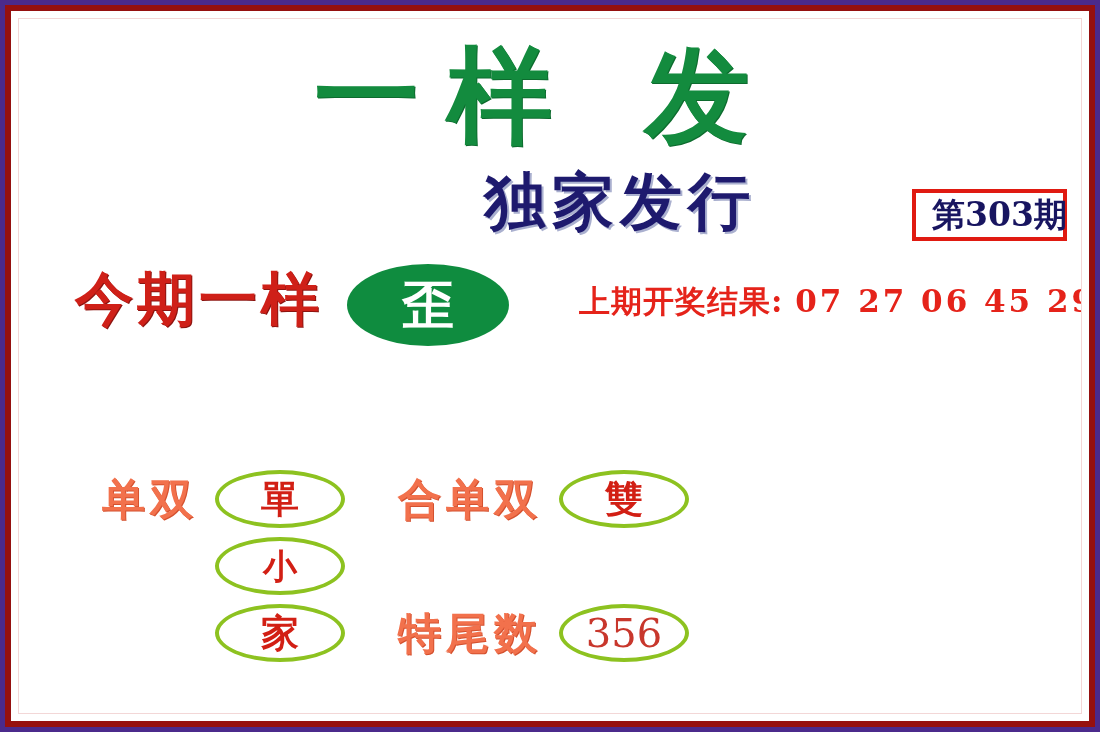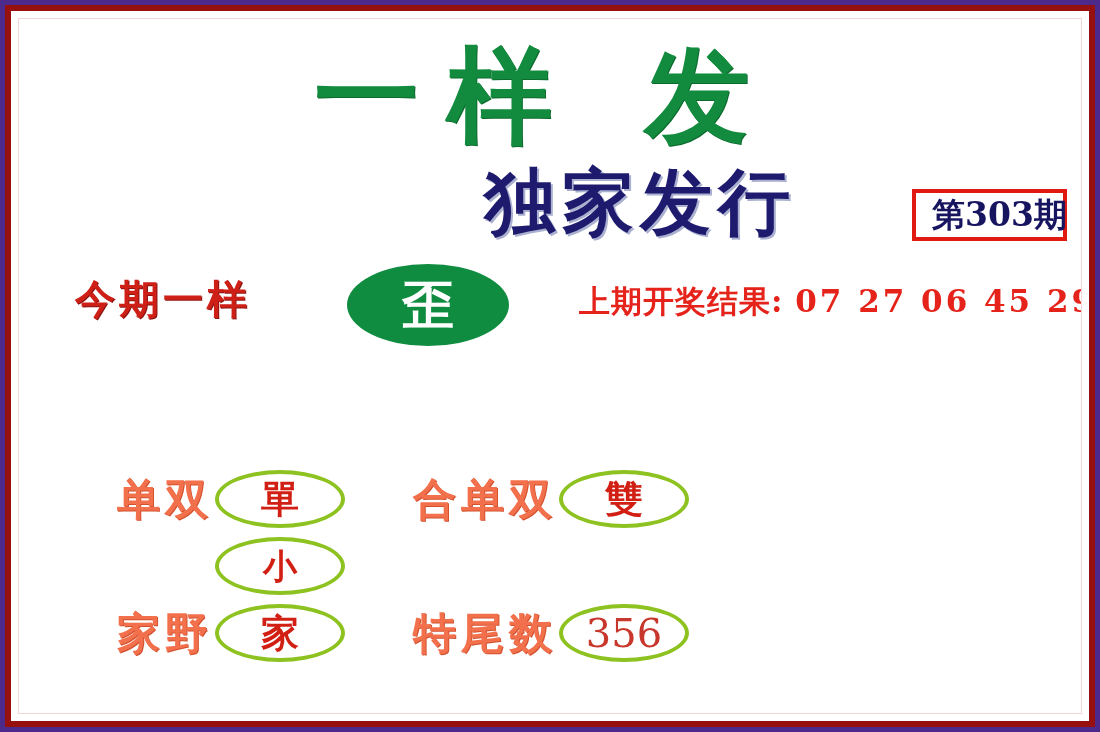--- a/index.html
+++ b/index.html
@@ -65,21 +65,21 @@
     white-space: nowrap;
     text-shadow: 1px 1px 0 #0d6b2e;
   }
 
   
   .sub-title {
     position: absolute;
     left: 465px;
     top: 150px;
     font-family: "DejaVu Serif", serif;
-    font-size: 72px;
+    font-size: 62px;
     line-height: 66px;
     font-weight: bold;
     color: #1e1a6e;
     letter-spacing: 6px;
     white-space: nowrap;
     text-shadow: 2px 2px 0 #aab0cf;
   }
 
   
   .issue-box {
@@ -118,21 +118,21 @@
     letter-spacing: 1px;
   }
   .last-draw .nums { letter-spacing: 3px; }
 
   
   .today-label {
     position: absolute;
     left: 56px;
     top: 252px;
     font-family: "DejaVu Sans", sans-serif;
-    font-size: 40px;
+    font-size: 58px;
     line-height: 56px;
     font-weight: bold;
     color: #cf2018;
     letter-spacing: 4px;
     white-space: nowrap;
     text-shadow: 1px 1px 0 #8c1410;
   }
   .today-oval {
     position: absolute;
     left: 328px;
@@ -171,20 +171,21 @@
   .col-3 { left: 700px; width: 335px; }
 
   .row {
     position: absolute;
     height: 70px;
     left: 0;
     right: 0;
     display: flex;
     align-items: center;
     justify-content: flex-end;
+    gap: 15px;
   }
   .row-1 { top: 0px; }
   .row-2 { top: 67px; }
   .row-3 { top: 134px; }
 
   .row-label {
     font-family: "DejaVu Sans", sans-serif;
     font-size: 43px;
     line-height: 48px;
     font-weight: bold;
@@ -265,21 +266,20 @@
           <span class="oval">
             <span class="oval-text">單</span>
           </span>
         </div>
         <div class="row row-2">
           <span class="oval">
             <span class="oval-text small-char">小</span>
           </span>
         </div>
         <div class="row row-3">
-          <span class="row-label">家野</span>
           <span class="oval">
             <span class="oval-text">家</span>
           </span>
         </div>
       </div>
 
       <div class="grid-col col-2">
         <div class="row row-1">
           <span class="row-label">合单双</span>
           <span class="oval">

